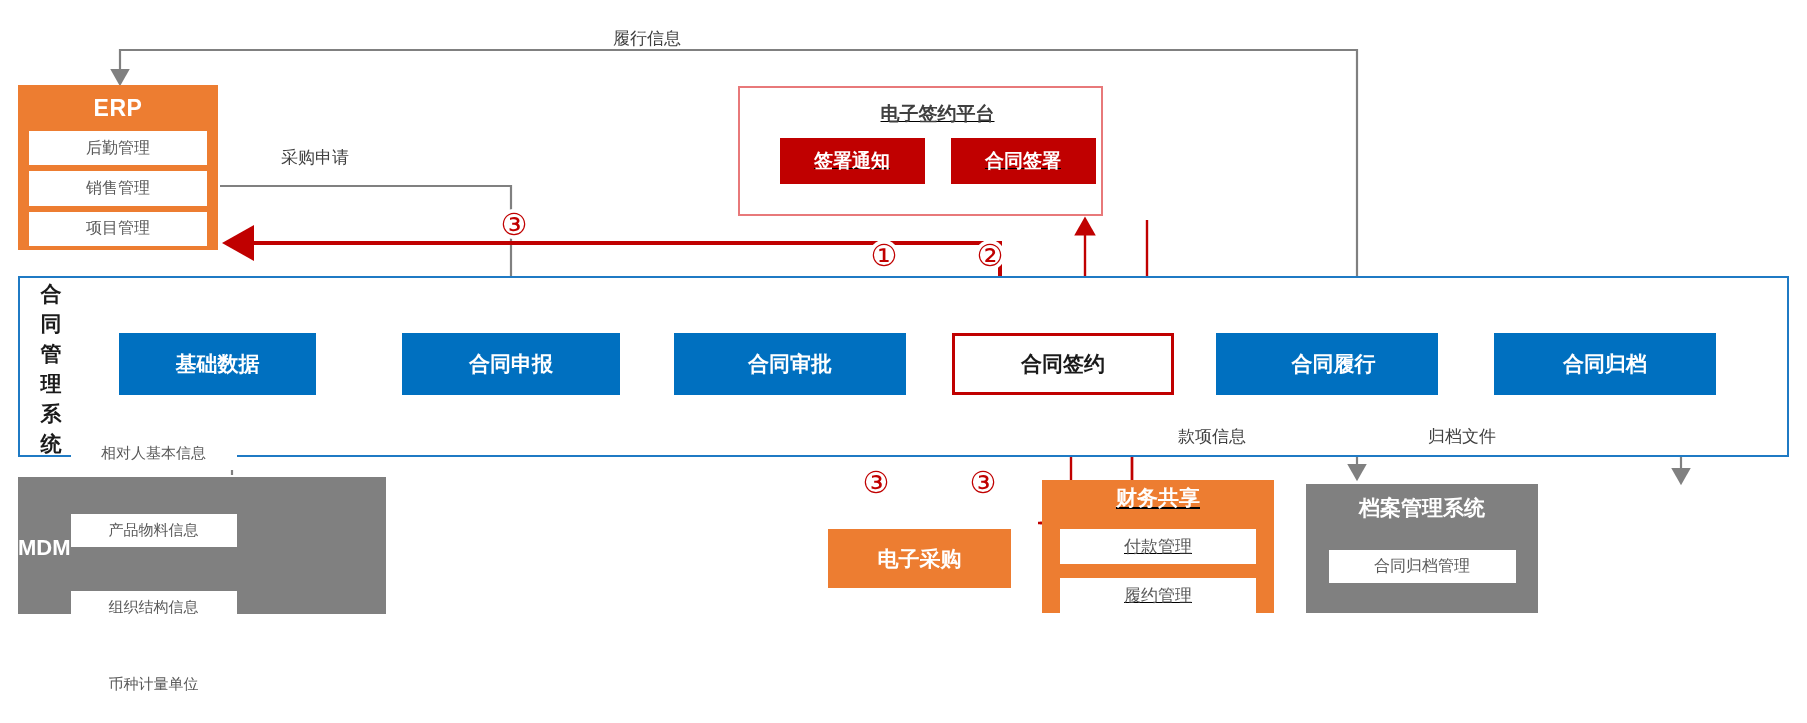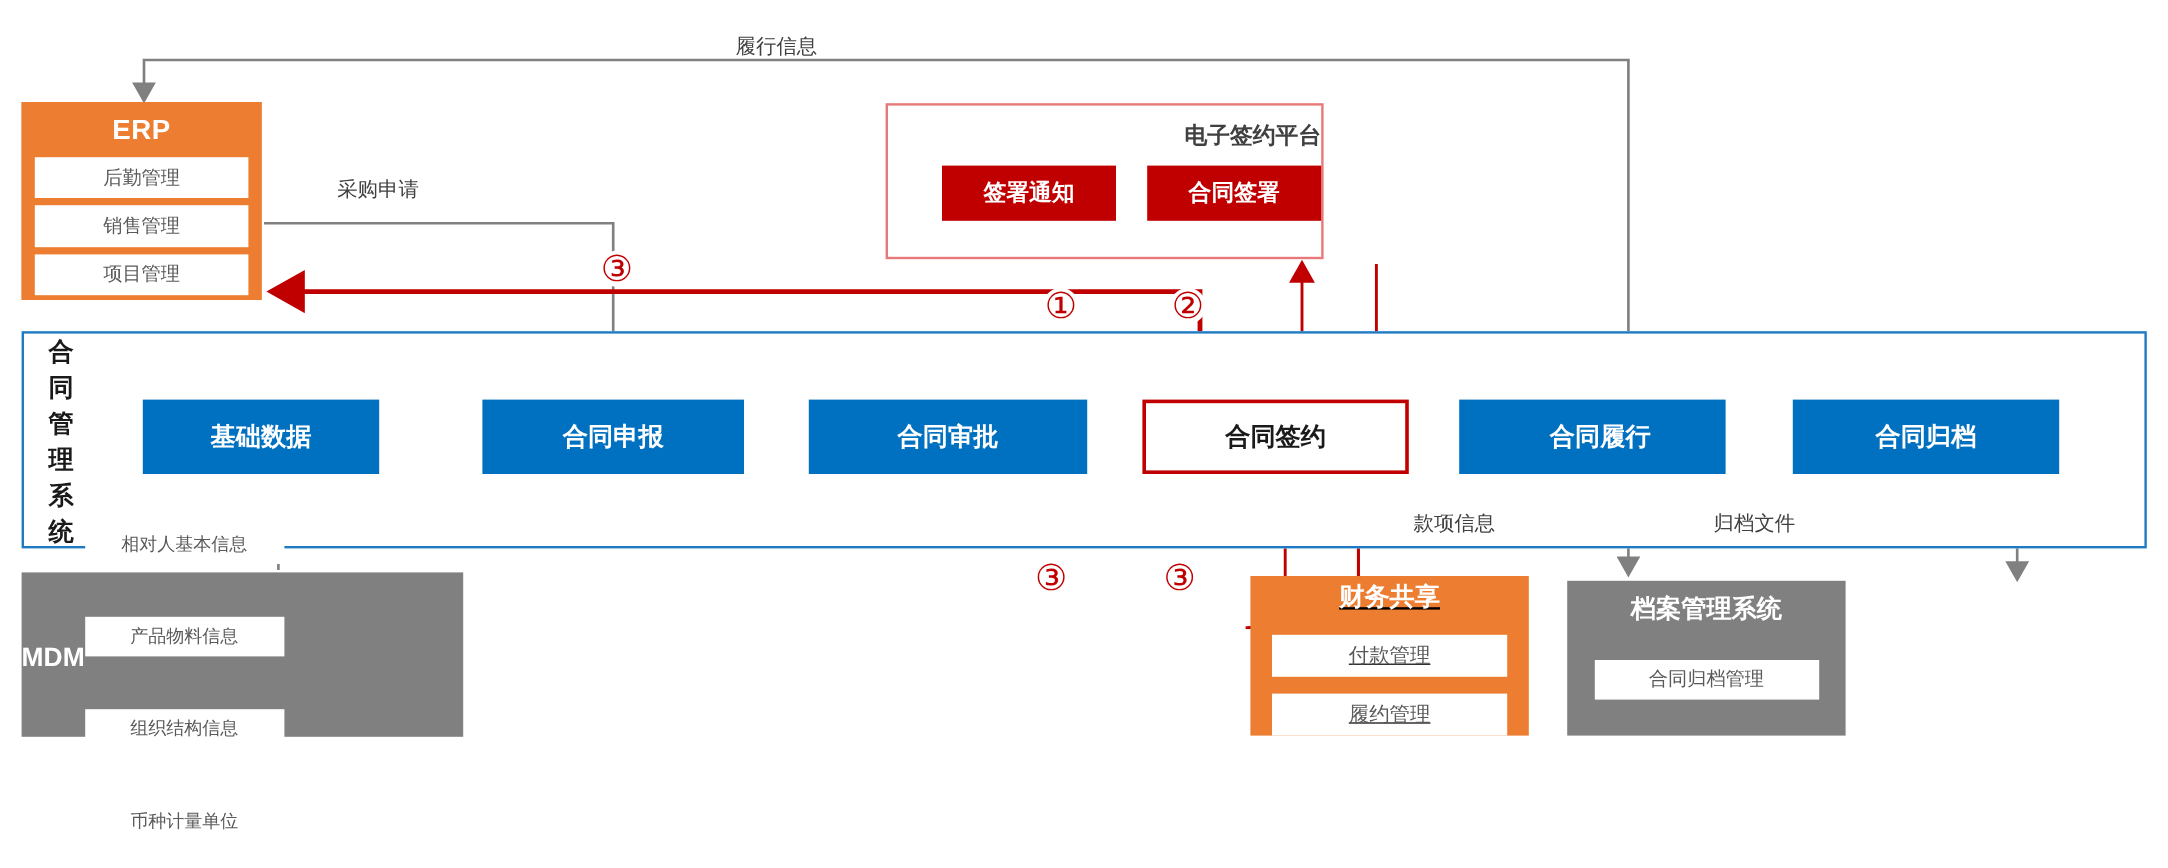--- a/index.html
+++ b/index.html
@@ -21,22 +21,23 @@
   .erp-title{color:#ffffff;font-weight:bold;font-size:23px;letter-spacing:.5px;line-height:34px;height:34px;}
   .erp-item{
     width:178px;height:35px;background:#ffffff;color:#595959;
     font-size:16px;display:flex;align-items:center;justify-content:center;margin-top:6px;
   }
 
   
   .esign-panel{
     left:738px;top:86px;width:365px;height:130px;
     background:#ffffff;border:2px solid #E8797A;
-    flex-direction:column;align-items:flex-end;justify-content:flex-start;
+    flex-direction:column;align-items:center;justify-content:flex-start;
     padding:14px 0 0 34px;
+    text-decoration:underline;
   }
   .esign-title{color:#404040;font-weight:bold;font-size:19px;line-height:24px;}
   .esign-row{display:flex;gap:26px;margin-top:12px;}
   .esign-btn{
     width:145px;height:46px;background:#C00000;color:#ffffff;
     font-weight:bold;font-size:19px;display:flex;align-items:center;justify-content:center;
   }
 
   
   .cms-frame{
@@ -181,20 +182,21 @@
   <div class="node mdm-box">
     <div class="mdm-title">MDM</div>
     <div class="mdm-grid">
       <div class="mdm-item">相对人基本信息</div>
       <div class="mdm-item">产品物料信息</div>
       <div class="mdm-item">组织结构信息</div>
       <div class="mdm-item">币种计量单位</div>
     </div>
   </div>
 
+  <div class="node eproc-box">电子采购</div>
 
   <div class="node fin-box">
     <div class="fin-title">财务共享</div>
     <div class="fin-item">付款管理</div>
     <div class="fin-item">履约管理</div>
   </div>
 
   <div class="node arc-box">
     <div class="arc-title">档案管理系统</div>
     <div class="arc-item">合同归档管理</div>

